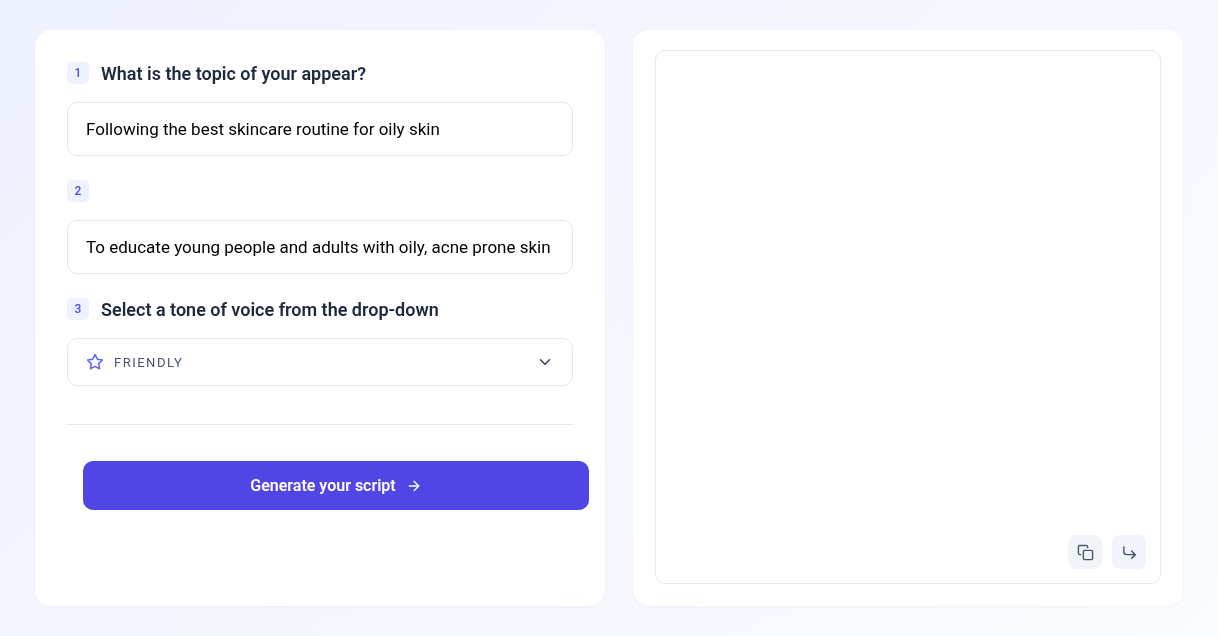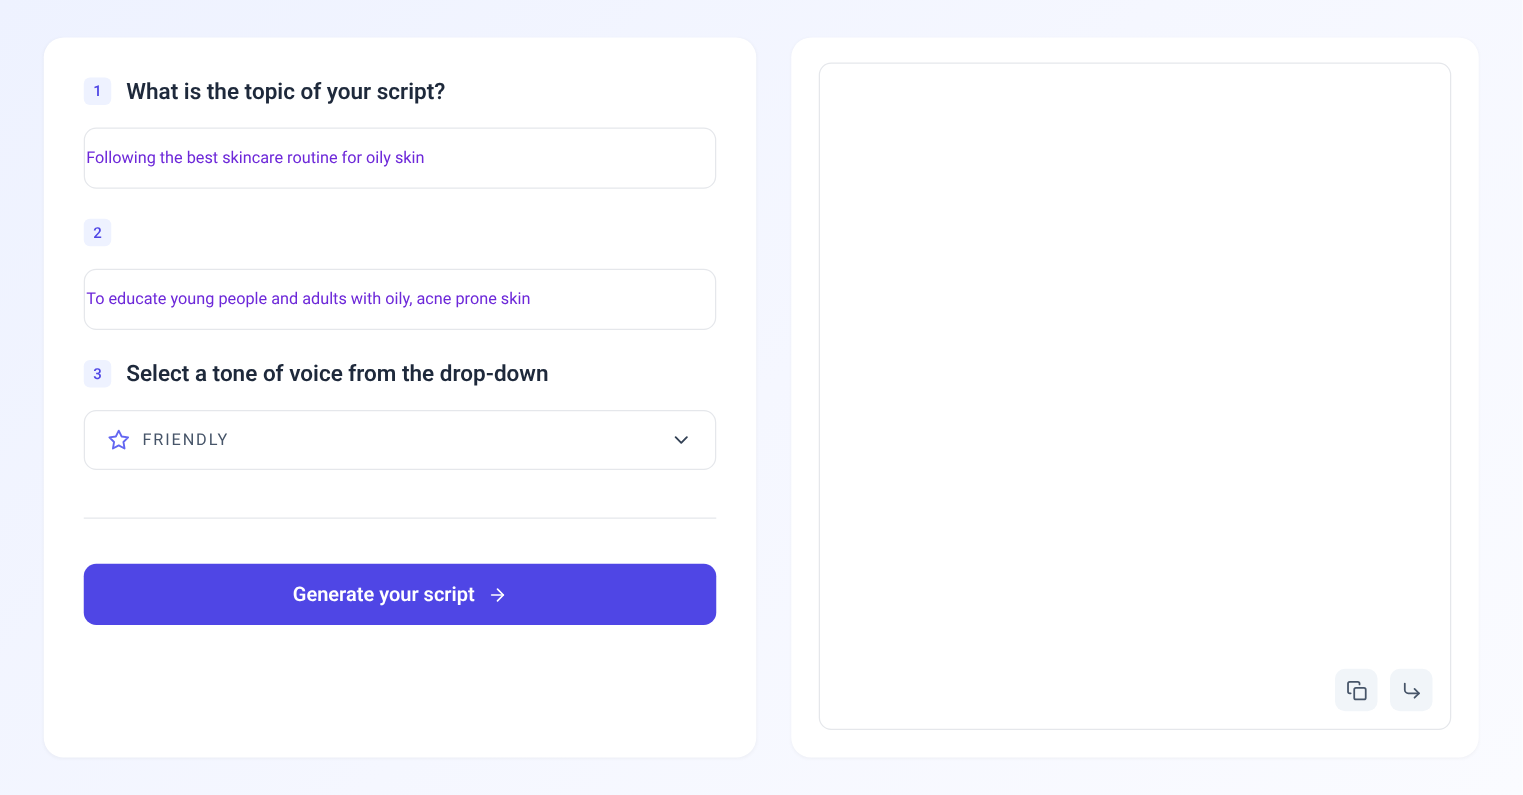--- a/index.html
+++ b/index.html
@@ -66,25 +66,25 @@
     }
     
     .label-text {
       font-size: 18px;
       font-weight: 600;
       color: #1e293b;
     }
     
     .text-input {
       width: 100%;
-      padding: 16px 1px;
+      padding: 16px 18px;
       border: 1px solid #e5e7eb;
       border-radius: 10px;
-      font-size: 13px;
-      color: #6d28d9;
+      font-size: 17px;
+      color: #000000;
       font-family: inherit;
       outline: none;
     }
     
     .text-input::placeholder {
       color: #64748b;
     }
     
     .dropdown {
       width: 100%;
@@ -126,20 +126,21 @@
       border-radius: 10px;
       color: white;
       font-size: 16px;
       font-weight: 600;
       display: flex;
       align-items: center;
       justify-content: center;
       gap: 10px;
       cursor: pointer;
       font-family: inherit;
+      margin-left: 16px;
     }
     
     .output-area {
       flex: 1;
       border: 1px solid #e5e7eb;
       border-radius: 10px;
       padding: 22px 26px;
       position: relative;
       font-family: 'Courier New', Courier, monospace;
       font-size: 16px;
@@ -190,21 +191,21 @@
 </head>
 <body>
 
 <div class="container">
 
   <div class="panel left-panel">
 
     <div class="form-group">
       <div class="label-row">
         <span class="step-badge">1</span>
-        <span class="label-text">What is the topic of your script?</span>
+        <span class="label-text">What is the topic of your appear?</span>
       </div>
       <input type="text" class="text-input" value="Following the best skincare routine for oily skin" style="">
     </div>
 
     <div class="form-group">
       <div class="label-row">
         <span class="step-badge">2</span>
       </div>
       <input type="text" class="text-input" value="To educate young people and adults with oily, acne prone skin" style="">
     </div>

